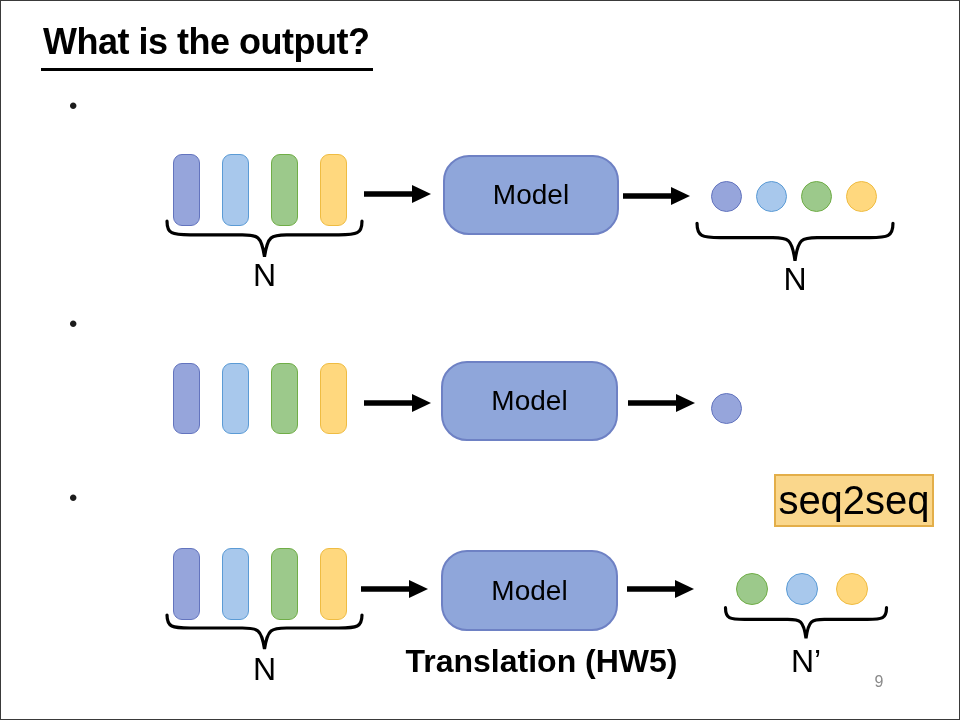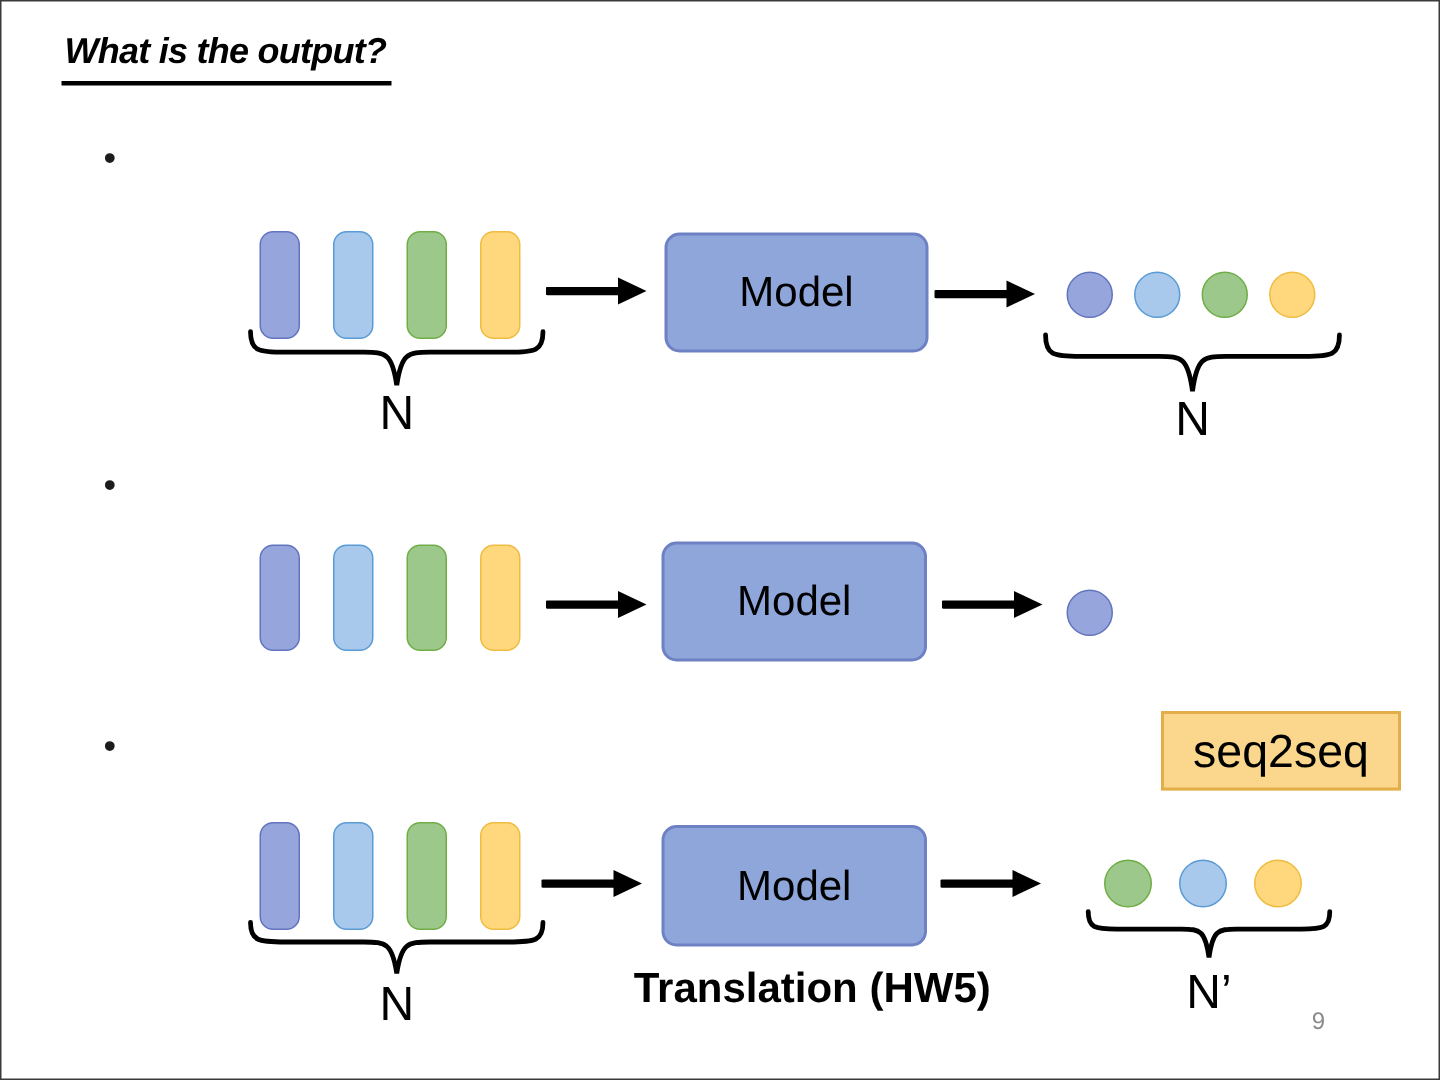--- a/index.html
+++ b/index.html
@@ -4,38 +4,38 @@
 <style>
   html,body { margin:0; padding:0; background:#fff; }
   .slide {
     position:relative; width:958px; height:718px; background:#ffffff;
     border:1px solid #3a3a3a; overflow:hidden;
     font-family:"Liberation Sans", sans-serif; color:#111;
   }
   
   .title {
     position:absolute; left:40px; top:20px; margin:0;
-    font-size:24px; font-weight:bold; font-style:italic; color:#000;
+    font-size:36px; font-weight:bold; color:#000;
     padding:0 4px 5px 2px; border-bottom:3px solid #000; letter-spacing:-0.5px;
   }
   
   .bullet { position:absolute; left:68px; display:flex; align-items:flex-start; font-size:28px; color:#1c1c1c; }
   .bullet .dot { font-size:24px; line-height:34px; margin-right:22px; }
   .b1 { top:88px; }
   .b2 { top:306px; }
   .b3 { top:480px; }
   
   .bars { position:absolute; display:flex; gap:22px; }
   .bar  { width:27px; border:1.5px solid; border-radius:9px; box-sizing:border-box; }
   .bars-r1 { left:172px; top:153px; } .bars-r1 .bar { height:72px; }
   .bars-r2 { left:172px; top:362px; } .bars-r2 .bar { height:71px; }
   .bars-r3 { left:172px; top:547px; } .bars-r3 .bar { height:72px; }
   
   .model {
-    position:absolute; border:2px solid; border-radius:10px; box-sizing:border-box;
+    position:absolute; border:2px solid; border-radius:26px; box-sizing:border-box;
     display:flex; align-items:center; justify-content:center;
     font-size:28px; color:#000;
   }
   .model-r1 { left:442px; top:154px; width:176px; height:80px; }
   .model-r2 { left:440px; top:360px; width:177px; height:80px; }
   .model-r3 { left:440px; top:549px; width:177px; height:81px; }
   
   .arrow { position:absolute; }
   .a1a { left:363px; top:182px; } .a1b { left:622px; top:184px; }
   .a2a { left:363px; top:391px; } .a2b { left:627px; top:391px; }
@@ -55,25 +55,25 @@
   .nlabel { position:absolute; text-align:center; font-size:32px; color:#000; }
   .n1in  { left:163px; top:256px; width:201px; }
   .n1out { left:693px; top:260px; width:202px; }
   .n3in  { left:163px; top:650px; width:201px; }
   .n3out { left:722px; top:642px; width:166px; }
   
   .seq2seq {
     position:absolute; left:773px; top:473px; width:160px; height:53px;
     border:2px solid; box-sizing:border-box;
     display:flex; align-items:center; justify-content:center;
-    font-size:31px; color:#000;
+    font-size:40px; color:#000;
   }
   .translation {
     position:absolute; left:398px; top:642px; width:285px; text-align:center;
-    font-size:28px; font-weight:bold; color:#000;
+    font-size:32px; font-weight:bold; color:#000;
   }
   .page-num { position:absolute; left:866px; top:672px; width:24px; text-align:center; font-size:16px; }
   svg line, svg path, svg polygon { stroke-linecap:round; }
 </style>
 </head>
 <body>
 
 <div class="slide">
 
   <h1 class="title">What is the output?</h1>

